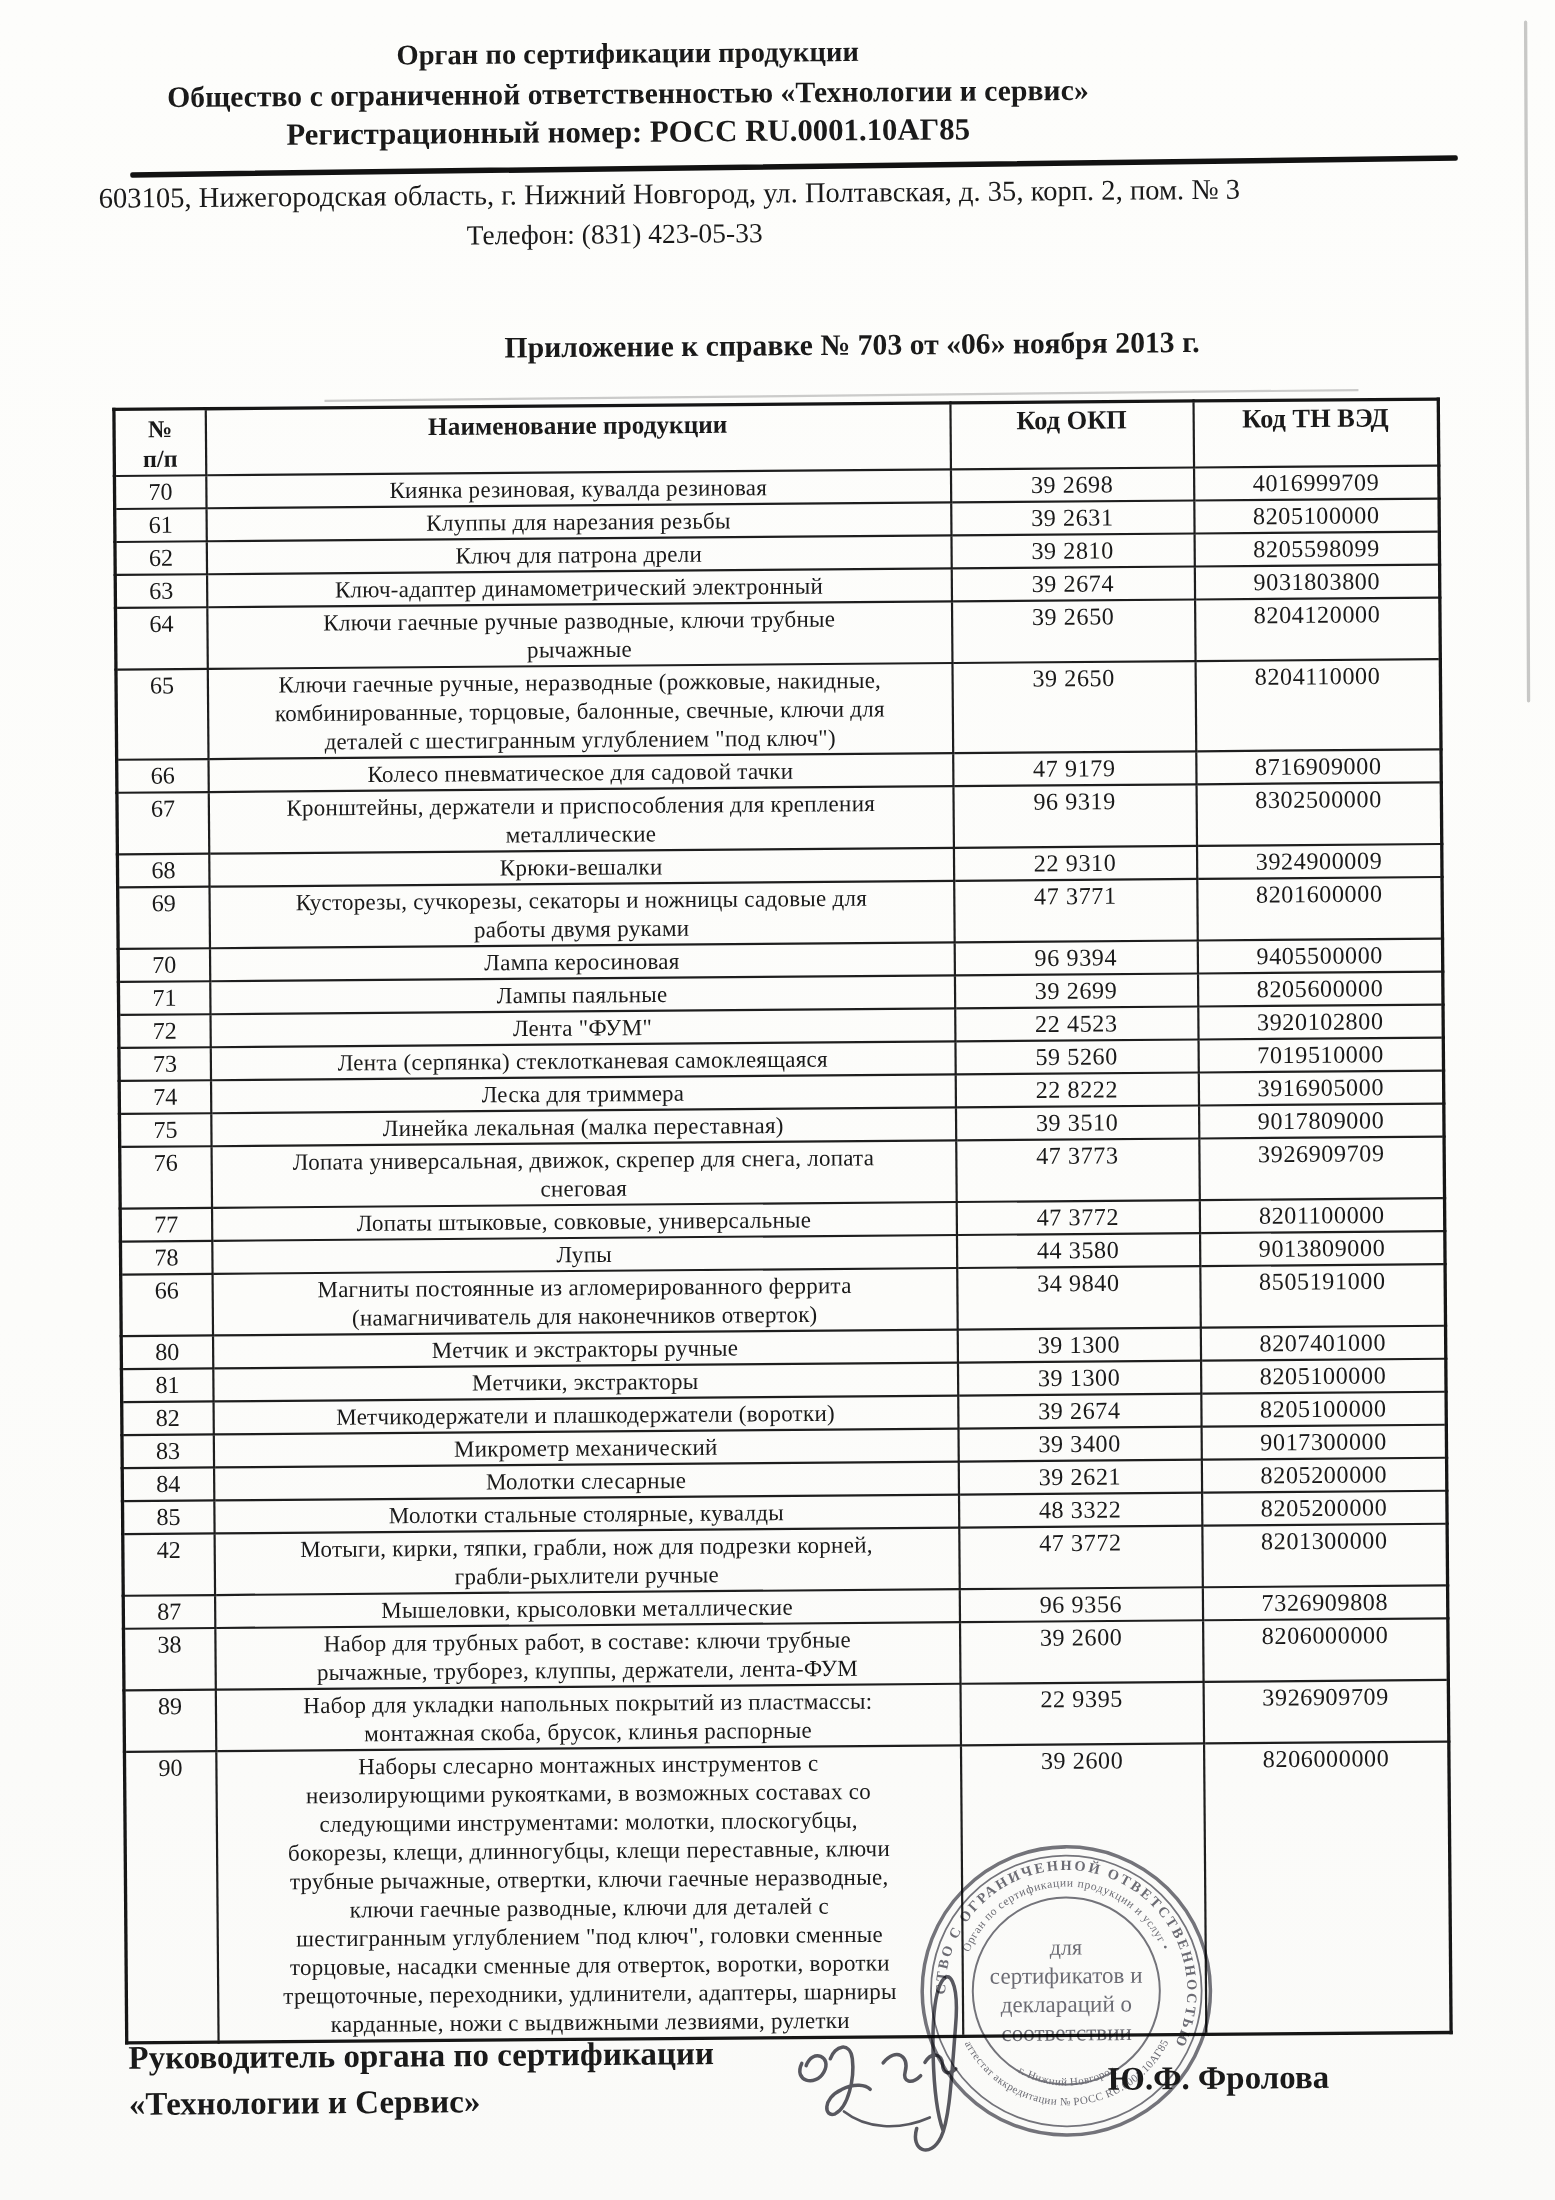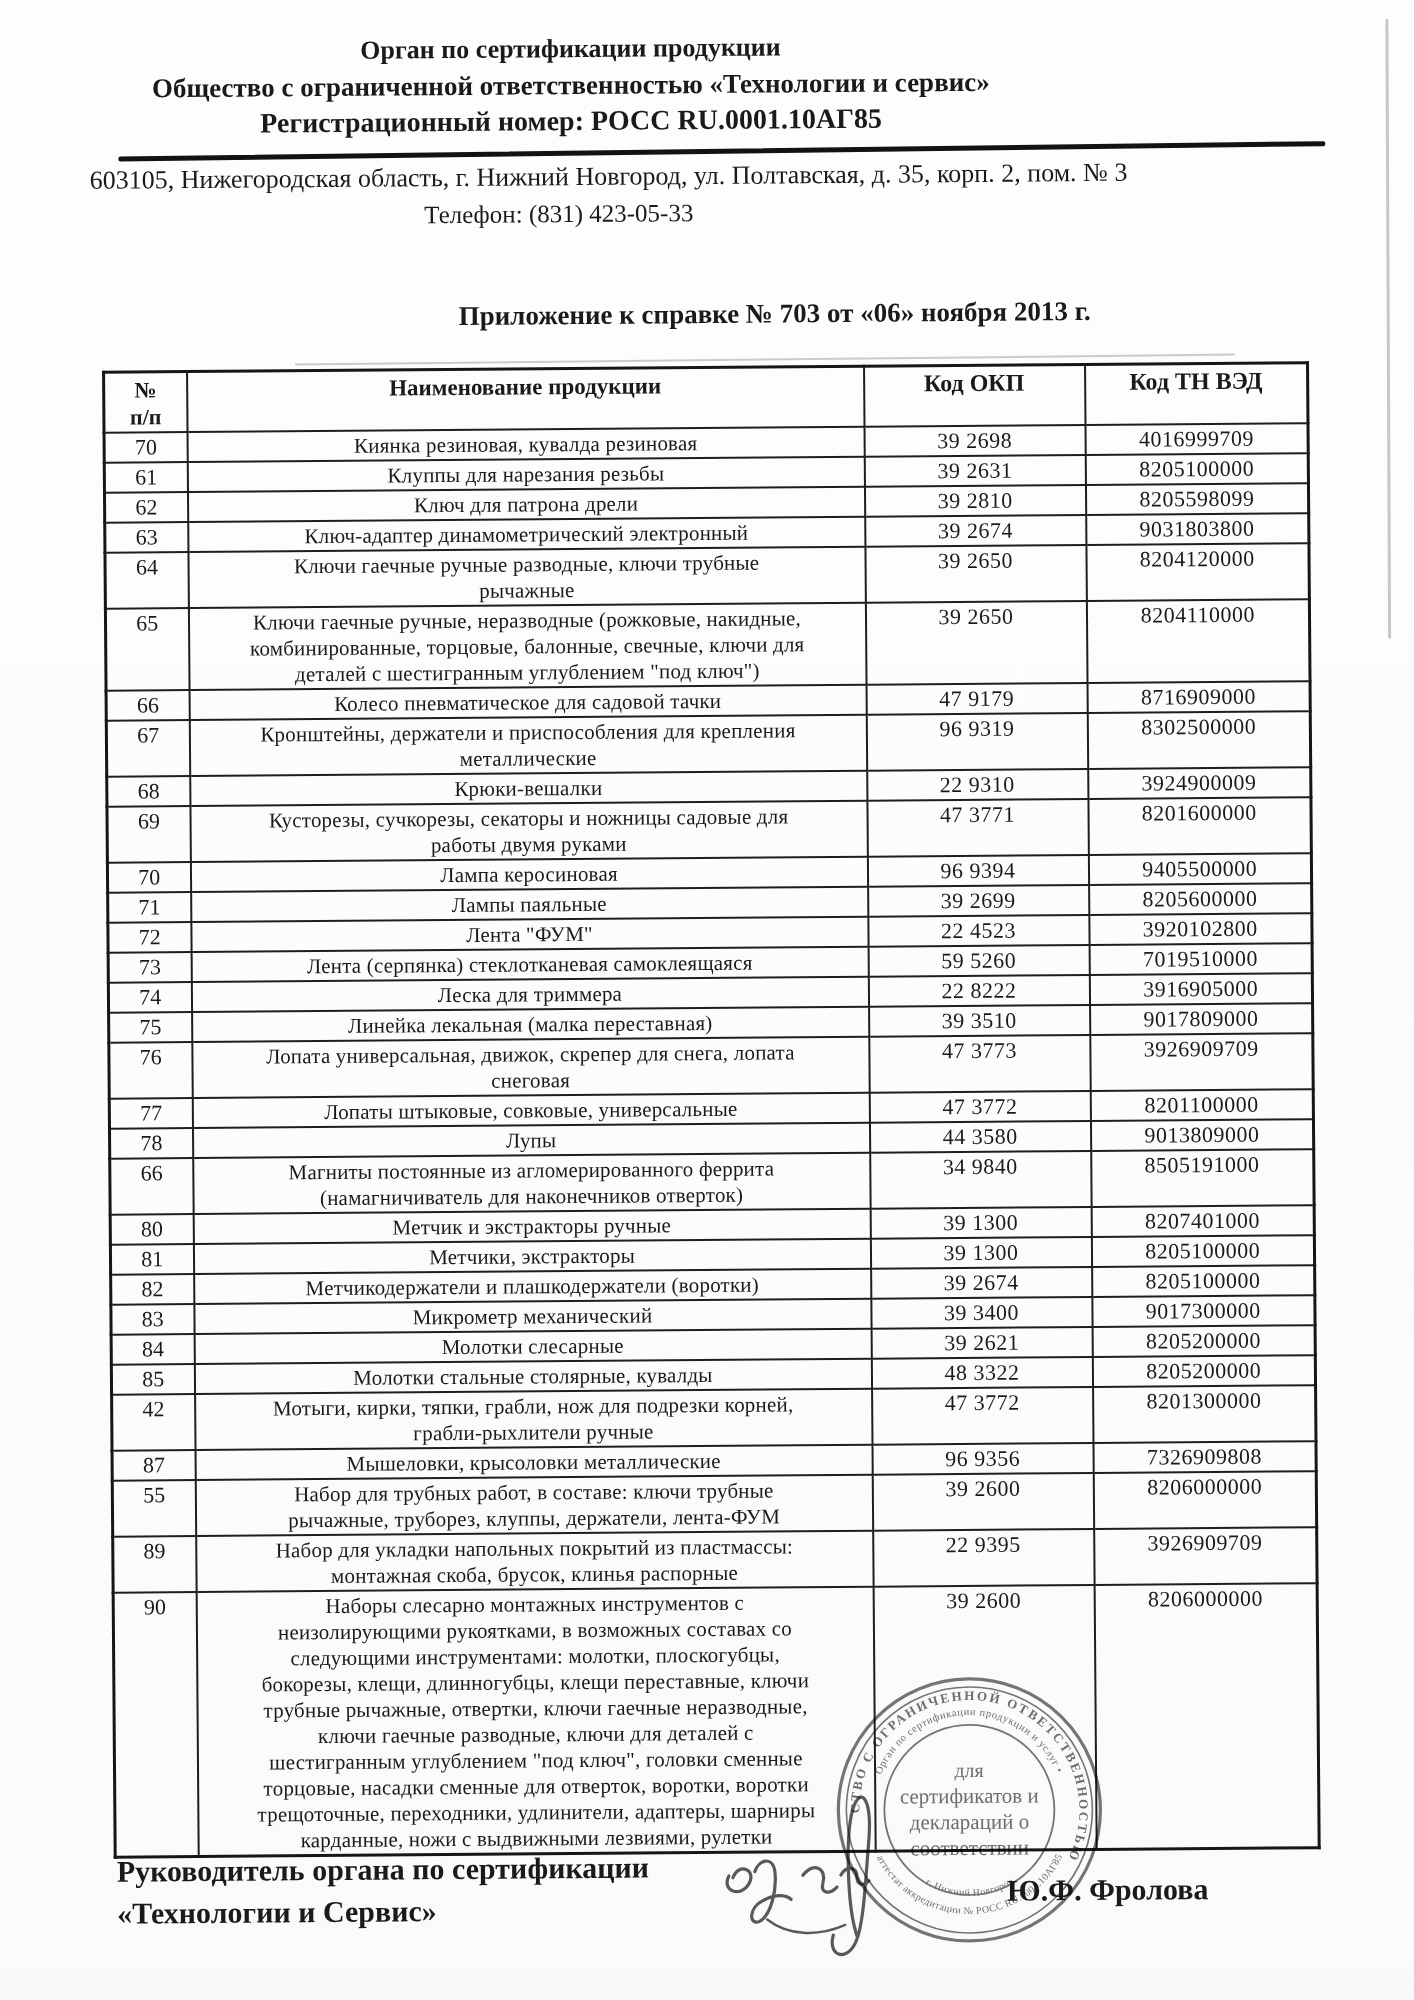--- a/index.html
+++ b/index.html
@@ -264,21 +264,21 @@
           <td class="c-okp">47 3772</td>
           <td class="c-tnved">8201300000</td>
         </tr>
         <tr>
           <td class="c-num">87</td>
           <td class="c-name">Мышеловки, крысоловки металлические</td>
           <td class="c-okp">96 9356</td>
           <td class="c-tnved">7326909808</td>
         </tr>
         <tr>
-          <td class="c-num">55</td>
+          <td class="c-num">38</td>
           <td class="c-name">Набор для трубных работ, в составе: ключи трубные
 рычажные, труборез, клуппы, держатели, лента-ФУМ</td>
           <td class="c-okp">39 2600</td>
           <td class="c-tnved">8206000000</td>
         </tr>
         <tr>
           <td class="c-num">89</td>
           <td class="c-name">Набор для укладки напольных покрытий из пластмассы:
 монтажная скоба, брусок, клинья распорные</td>
           <td class="c-okp">22 9395</td>

